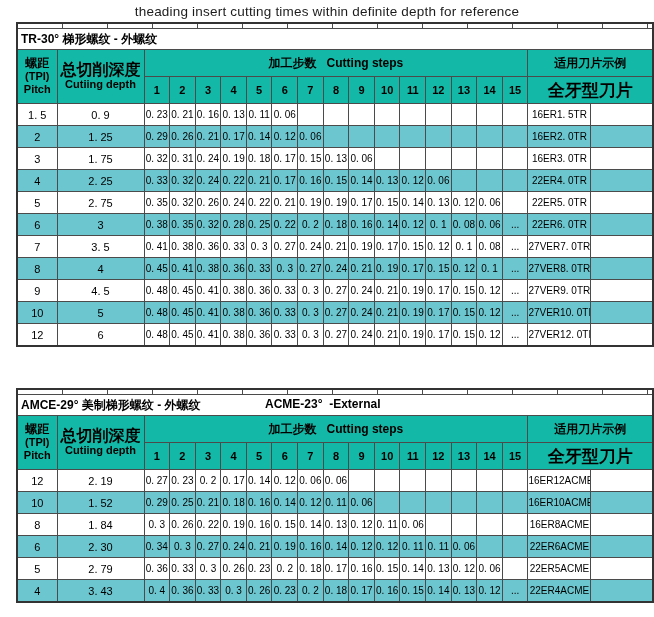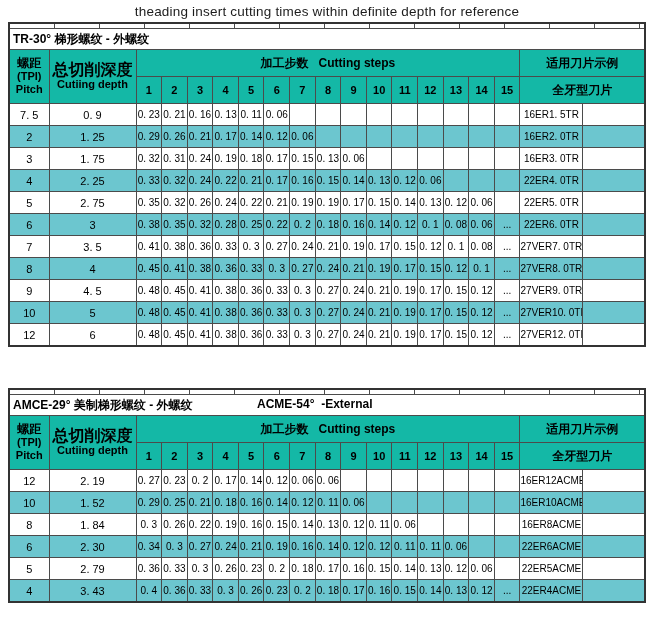--- a/index.html
+++ b/index.html
@@ -1,41 +1,41 @@
 <!DOCTYPE html>
 <html><head>
 <meta charset="utf-8">
 <style>
   html,body{margin:0;padding:0;background:#ffffff;width:654px;height:617px;overflow:hidden;
     font-family:"Liberation Sans","DejaVu Sans",sans-serif;color:#000;}
   .page{position:relative;width:654px;height:493px;}
   .page-title{position:absolute;top:4px;left:0;width:654px;text-align:center;
     font-size:13.5px;color:#1c1c1c;letter-spacing:0.2px;}
-  .sheet-table{position:absolute;left:8px;border-collapse:collapse;table-layout:fixed;
+  .sheet-table{position:absolute;left:16px;border-collapse:collapse;table-layout:fixed;
     width:636px;border:2px solid #333;}
   .t1{top:22px;}
   .t2{top:388px;}
   td{border:1px solid #4b4b4b;padding:0;text-align:center;vertical-align:middle;
     overflow:hidden;white-space:nowrap;}
   
   .strip-cell{height:4px;background:
     repeating-linear-gradient(to right, transparent 0 44px, #4b4b4b 44px 45px);}
   .title-cell{height:20px;background:#fff;position:relative;font-weight:bold;font-size:12px;}
   .title-cn{position:absolute;left:3px;top:2px;white-space:pre;}
   .t1 .title-en{position:absolute;left:197px;top:2px;white-space:pre;margin-top:27px;}
   .t2 .title-en{position:absolute;left:247px;top:2px;white-space:pre;}
   .hdr{background:#14b8a6;font-weight:bold;}
   .pitch-hdr{font-size:11px;line-height:13px;}
   .pitch-hdr .cn{font-size:12px;}
   .depth-hdr{font-size:11px;line-height:14px;}
   .depth-hdr .cn{font-size:16px;}
   .steps-hdr{height:26px;font-size:12px;white-space:pre;}
   .num-cell{height:26px;font-size:11px;}
   .insert-hdr{font-size:12px;}
-  .insert-sub{font-size:12px;}
+  .insert-sub{font-size:17px;}
   .data-body td{height:21px;font-size:10px;background:#fff;}
   .data-body tr:nth-child(even) td{background:#6CC6CF;}
   .data-body td.pitch-cell,.data-body td.depth-cell{font-size:11px;}
   .data-body td.insert-cell{font-size:10px;}
 </style>
 </head>
 <body>
 
 <div class="page">
   <div class="page-title">theading insert cutting times within definite depth for reference</div>
@@ -99,21 +99,21 @@
           <td class="hdr num-cell">11</td>
           <td class="hdr num-cell">12</td>
           <td class="hdr num-cell">13</td>
           <td class="hdr num-cell">14</td>
           <td class="hdr num-cell">15</td>
           <td class="hdr insert-sub" colspan="2">全牙型刀片</td>
       </tr>
     </tbody>
     <tbody class="data-body">
         <tr>
-          <td class="pitch-cell">7. 5</td>
+          <td class="pitch-cell">1. 5</td>
           <td class="depth-cell">0. 9</td>
           <td class="step-cell">0. 23</td>
           <td class="step-cell">0. 21</td>
           <td class="step-cell">0. 16</td>
           <td class="step-cell">0. 13</td>
           <td class="step-cell">0. 11</td>
           <td class="step-cell">0. 06</td>
           <td class="step-cell"></td>
           <td class="step-cell"></td>
           <td class="step-cell"></td>
@@ -361,21 +361,21 @@
       <col style="width:63px">
         <col style="width:62px">
     </colgroup>
     <tbody>
       <tr>
         <td class="strip-cell" colspan="19"></td>
       </tr>
       <tr>
         <td class="title-cell" colspan="19">
           <span class="title-cn">AMCE-29° 美制梯形螺纹 - 外螺纹</span>
-          <span class="title-en">ACME-54°  -External</span>
+          <span class="title-en">ACME-23°  -External</span>
         </td>
       </tr>
       <tr>
         <td class="hdr pitch-hdr" rowspan="2">
           <div class="cn">螺距</div>
           <div>(TPI)</div>
           <div>Pitch</div>
         </td>
         <td class="hdr depth-hdr" rowspan="2">
           <div class="cn">总切削深度</div>

